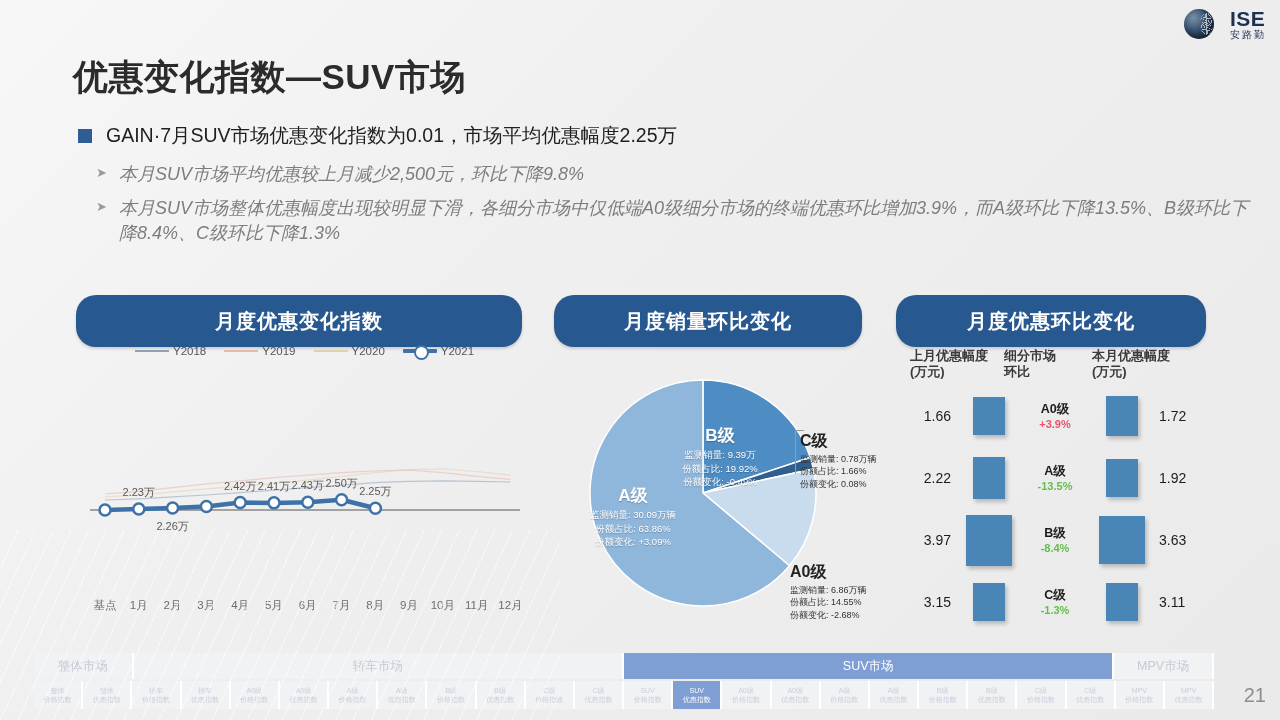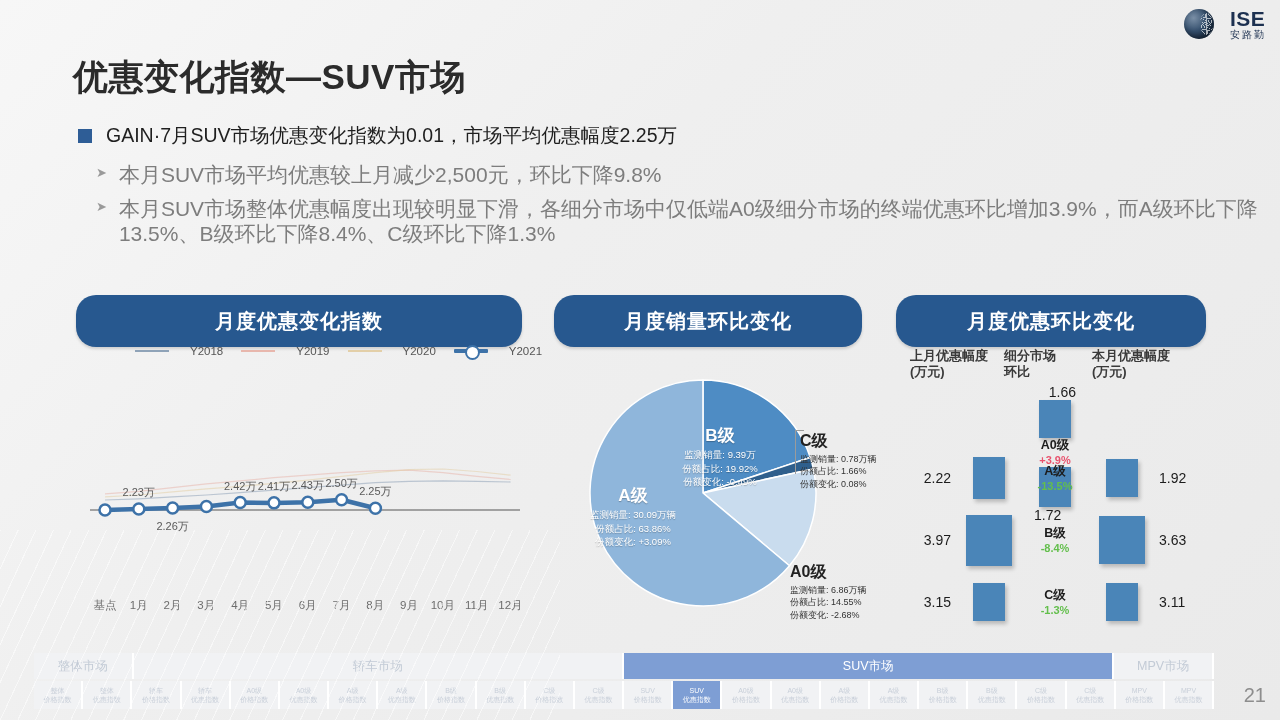--- a/index.html
+++ b/index.html
@@ -45,36 +45,36 @@
   }
 
   
   .b1 { position:absolute; left:78px; top:122px; display:flex; align-items:center; gap:14px; }
   .b1-sq { width:14px;height:14px;background:#2e5d96; }
   .b1-tx { font-size:19.5px; color:#1f1f1f; font-weight:500; }
 
   .b2 { position:absolute; left:96px; top:162px; display:flex; gap:12px; align-items:flex-start; }
   .b3 { position:absolute; left:96px; top:196px; display:flex; gap:12px; align-items:flex-start; }
   .arrow { color:#9a9a9a; font-size:13px; line-height:22px; }
-  .b-tx { font-size:21px; color:#7d7d7d; line-height:25px; max-width:1145px; }
+  .b-tx { font-size:18px; color:#7d7d7d; line-height:25px; max-width:1145px;font-style:italic; }
 
   
   .pill {
     position:absolute; height:52px; border-radius:20px; background:#27588f;
     color:#fff; font-size:20px; font-weight:bold; letter-spacing:1px;
     display:flex; align-items:center; justify-content:center;
     box-shadow:0 2px 3px rgba(0,0,0,.15);
   }
   #pill-1 { left:76px;  top:295px; width:446px; }
   #pill-2 { left:554px; top:295px; width:308px; }
   #pill-3 { left:896px; top:295px; width:310px; }
 
   
   .legend { position:absolute; left:135px; top:345px; display:flex; align-items:center; gap:4px; font-size:11.5px; color:#555; }
-  .lg { display:flex; align-items:center; gap:21px; margin-right:14px; }
+  .lg { display:flex; align-items:center; gap:4px; margin-right:14px; }
   .lg-line { display:block; width:34px; height:2px; }
   .lg-marker{ position:relative; width:34px; height:4px; background:#3d72a8; border-radius:1px; }
   .lg-marker::after{content:"";position:absolute;left:11px;top:-4px;width:11px;height:11px;border-radius:50%;background:#fff;border:2.5px solid #3d72a8;}
   .chartbox { position:absolute; left:80px; top:400px; width:450px; height:220px; }
   .xaxis { position:absolute; left:88px; top:598px; width:440px; display:flex; font-size:11.5px; color:#6d6d6d; }
   .xaxis span { width:33.8px; text-align:center; }
 
   
   .pie-sub { position:absolute; left:554px; top:345px; width:308px; text-align:center;
              font-size:13.5px; font-weight:bold; color:#222; }
@@ -93,21 +93,21 @@
   .leader { position:absolute; border-left:1px solid #9b9b9b; }
 
   
   .col-head { position:absolute; top:348px; font-size:13px; font-weight:bold; color:#3a3a3a;
               text-align:left; line-height:16px; }
   #ch-1 { left:910px; width:110px; }
   #ch-2 { left:1004px; width:98px; }
   #ch-3 { left:1092px; width:110px; }
 
   .row { position:absolute; left:900px; width:310px; height:64px; display:flex; align-items:center; }
-  #row-0 { top:384px;flex-direction:column; } #row-1 { top:446px; } #row-2 { top:508px; } #row-3 { top:570px; }
+  #row-0 { top:384px; } #row-1 { top:446px; } #row-2 { top:508px; } #row-3 { top:570px; }
 
   .rv { font-size:14px; color:#1c1c1c; width:60px; }
   .rv.left { text-align:right; padding-right:9px; }
   .rv.right{ text-align:left;  padding-left:9px; }
   .bar { background:#4a85b8; box-shadow:2px 3px 4px rgba(0,0,0,.22); }
   .mid { width:76px; text-align:center; }
   .mid .seg { font-size:12.5px; font-weight:bold; color:#1c1c1c; line-height:15px; }
   .mid .pct { font-size:11px; font-weight:bold; line-height:14px; }
   .barwrap { width:57px; display:flex; justify-content:center; }
 

